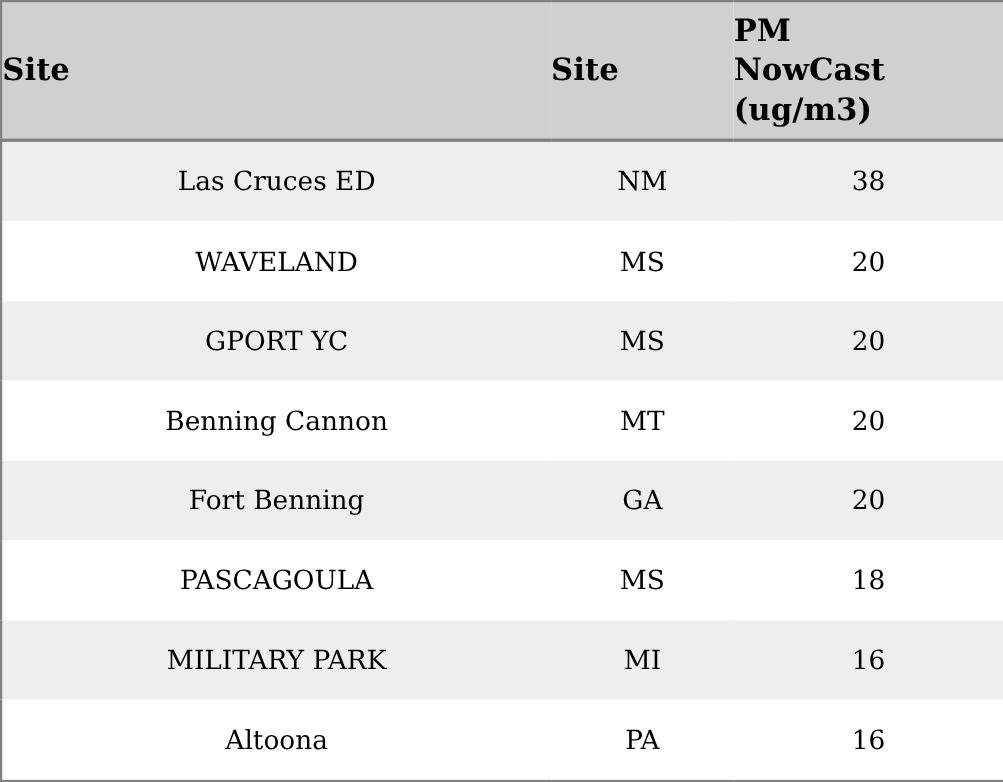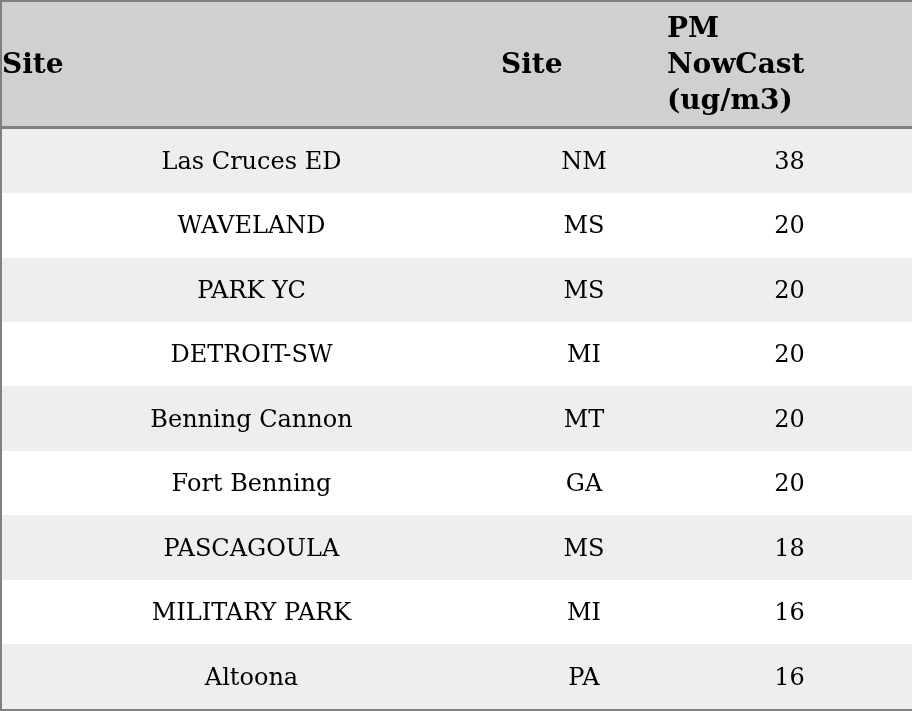--- a/index.html
+++ b/index.html
@@ -75,27 +75,22 @@
         <td>Las Cruces ED</td>
         <td>NM</td>
         <td>38</td>
       </tr>
       <tr>
         <td>WAVELAND</td>
         <td>MS</td>
         <td>20</td>
       </tr>
       <tr>
-        <td>PARK YC</td>
+        <td>GPORT YC</td>
         <td>MS</td>
-        <td>20</td>
-      </tr>
-      <tr>
-        <td>DETROIT-SW</td>
-        <td>MI</td>
         <td>20</td>
       </tr>
       <tr>
         <td>Benning Cannon</td>
         <td>MT</td>
         <td>20</td>
       </tr>
       <tr>
         <td>Fort Benning</td>
         <td>GA</td>

